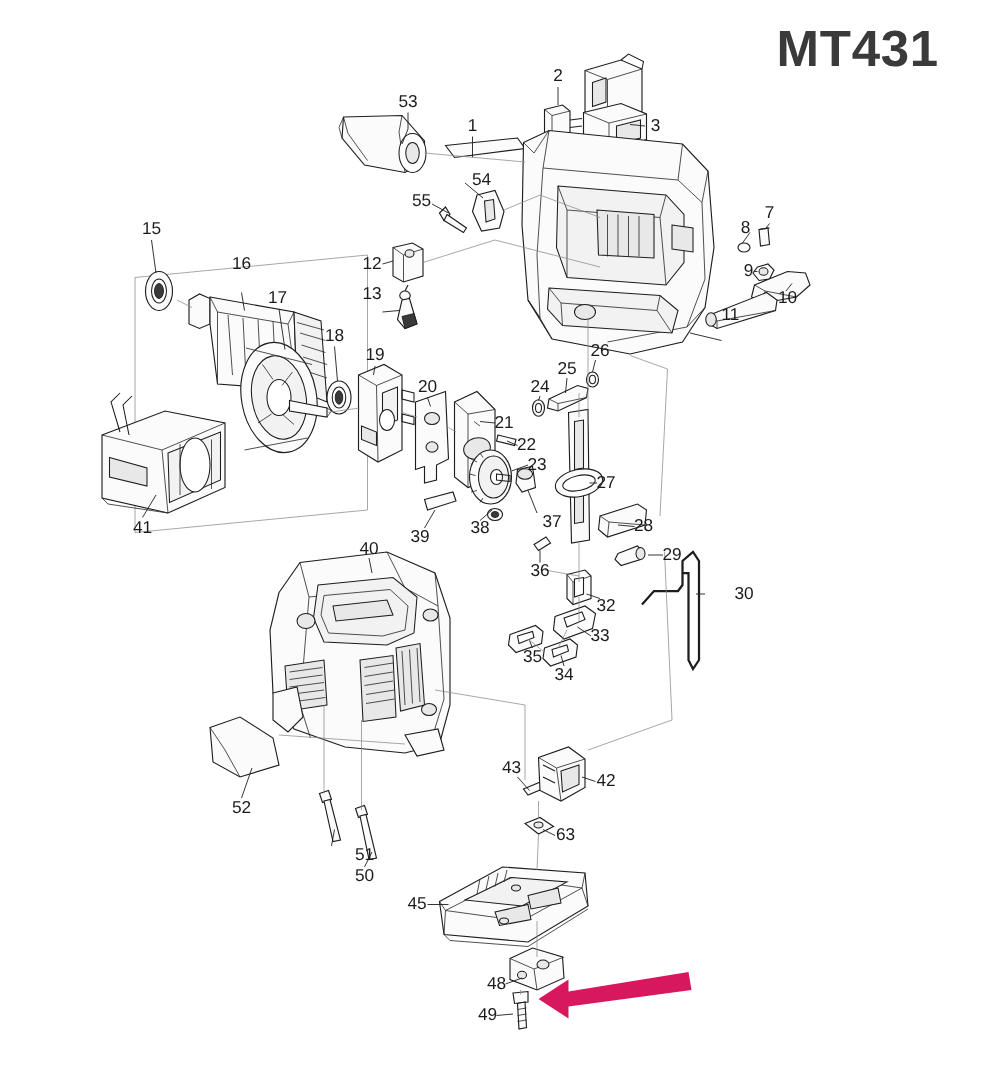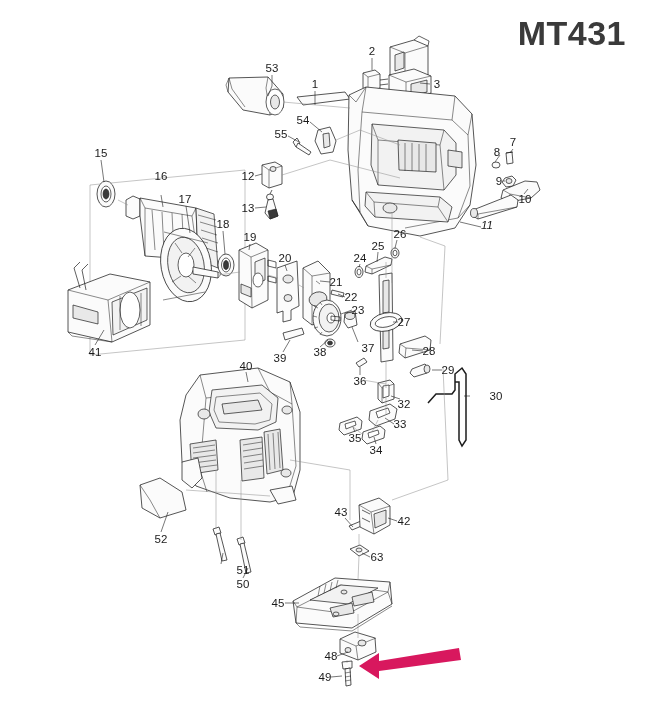--- a/index.html
+++ b/index.html
@@ -479,30 +479,30 @@
 
   <svg id="arrow-layer" viewBox="0 0 654 716" xmlns="http://www.w3.org/2000/svg">
     <path d="M459 648 L379 661 L379 653 L359 666 L379 679 L379 671 L461 660 Z" fill="#d8185e"></path>
   </svg>
 
   <div id="callout-layer">
       <div class="callout" style="left: 272px; top: 68px;">53</div>
       <div class="callout" style="left: 315px; top: 84px;">1</div>
       <div class="callout" style="left: 372px; top: 51px;">2</div>
       <div class="callout" style="left: 437px; top: 84px;">3</div>
-      <div class="callout" style="left: 303px; top: 120px; text-align: center;">54</div>
+      <div class="callout" style="left: 321px; top: 120px; text-align: center;">54</div>
       <div class="callout" style="left: 281px; top: 134px;">55</div>
       <div class="callout" style="left: 513px; top: 142px;">7</div>
       <div class="callout" style="left: 497px; top: 152px;">8</div>
       <div class="callout" style="left: 499px; top: 181px;">9</div>
       <div class="callout" style="left: 525px; top: 199px;">10</div>
-      <div class="callout" style="left: 487px; top: 225px; font-style: italic;">11</div>
+      <div class="callout" style="left: 487px; top: 210px;">11</div>
       <div class="callout" style="left: 101px; top: 153px;">15</div>
       <div class="callout" style="left: 248px; top: 176px;">12</div>
-      <div class="callout" style="left: 248px; top: 208px;">13</div>
+      <div class="callout" style="left: 248px; top: 196px;">13</div>
       <div class="callout" style="left: 161px; top: 176px;">16</div>
       <div class="callout" style="left: 185px; top: 199px;">17</div>
       <div class="callout" style="left: 223px; top: 224px;">18</div>
       <div class="callout" style="left: 250px; top: 237px;">19</div>
       <div class="callout" style="left: 285px; top: 258px;">20</div>
       <div class="callout" style="left: 400px; top: 234px;">26</div>
       <div class="callout" style="left: 378px; top: 246px;">25</div>
       <div class="callout" style="left: 360px; top: 258px;">24</div>
       <div class="callout" style="left: 336px; top: 282px;">21</div>
       <div class="callout" style="left: 351px; top: 297px;">22</div>

